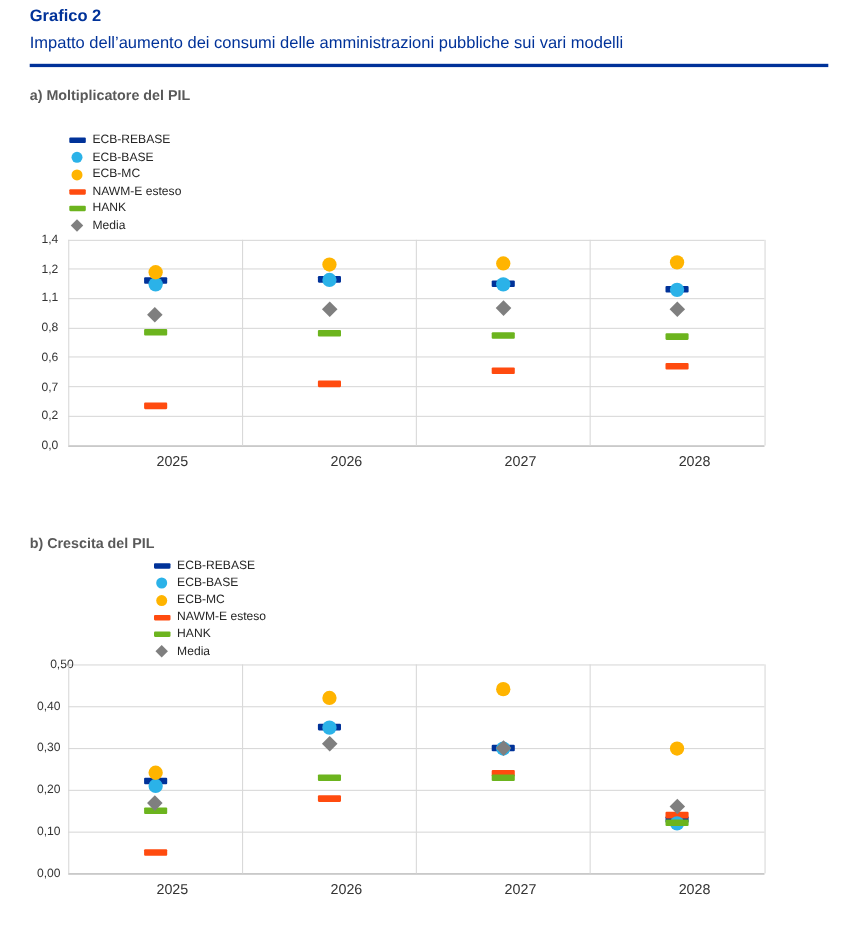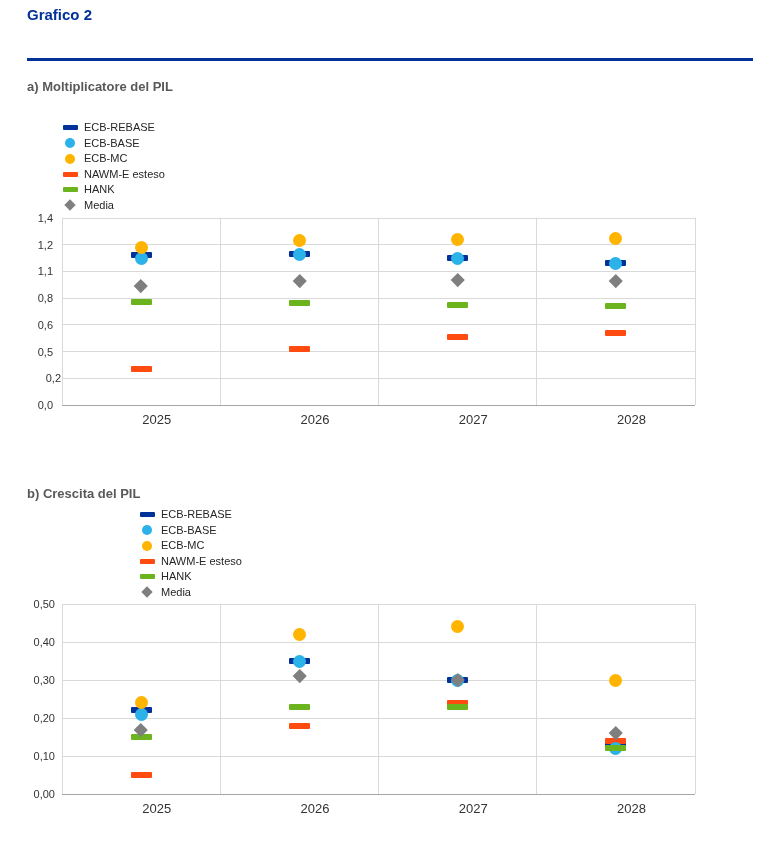--- a/index.html
+++ b/index.html
@@ -22,30 +22,31 @@
   .mk-dash{border-radius:1px;}
   .mk-circle{border-radius:50%;}
   .mk-diamond{transform:rotate(45deg);}
   .legend-label{position:absolute;font-size:11px;color:#262626;line-height:13px;}
 </style>
 </head>
 <body>
 
 <div class="page">
   <div class="kicker">Grafico 2</div>
+  <div class="title">Impatto dell’aumento dei consumi delle amministrazioni pubbliche sui vari modelli</div>
   <div class="rule"></div>
 
   <div class="panel-heading" id="heading-a">a) Moltiplicatore del PIL</div>
   <div class="chart-layer">
       <div class="hgrid base" style="left: 62px; top: 404.5px; width: 633px;"></div>
       <div class="ytick" style="left: 0px; top: 398px; width: 53px;">0,0</div>
       <div class="hgrid" style="left: 62px; top: 377.786px; width: 633px;"></div>
-      <div class="ytick" style="left: 0px; top: 371.286px; width: 53px; padding-left: 8px;">0,2</div>
+      <div class="ytick" style="left: 0px; top: 371.286px; width: 53px;">0,2</div>
       <div class="hgrid" style="left: 62px; top: 351.071px; width: 633px;"></div>
-      <div class="ytick" style="left: 0px; top: 344.571px; width: 53px;">0,5</div>
+      <div class="ytick" style="left: 0px; top: 344.571px; width: 53px;">0,7</div>
       <div class="hgrid" style="left: 62px; top: 324.357px; width: 633px;"></div>
       <div class="ytick" style="left: 0px; top: 317.857px; width: 53px;">0,6</div>
       <div class="hgrid" style="left: 62px; top: 297.643px; width: 633px;"></div>
       <div class="ytick" style="left: 0px; top: 291.143px; width: 53px;">0,8</div>
       <div class="hgrid" style="left: 62px; top: 270.929px; width: 633px;"></div>
       <div class="ytick" style="left: 0px; top: 264.429px; width: 53px;">1,1</div>
       <div class="hgrid" style="left: 62px; top: 244.214px; width: 633px;"></div>
       <div class="ytick" style="left: 0px; top: 237.714px; width: 53px;">1,2</div>
       <div class="hgrid" style="left: 62px; top: 217.5px; width: 633px;"></div>
       <div class="ytick" style="left: 0px; top: 211px; width: 53px;">1,4</div>
@@ -114,21 +115,21 @@
       <div class="ytick" style="left: 0px; top: 787px; width: 55px;">0,00</div>
       <div class="hgrid" style="left: 62px; top: 755.5px; width: 633px;"></div>
       <div class="ytick" style="left: 0px; top: 749px; width: 55px;">0,10</div>
       <div class="hgrid" style="left: 62px; top: 717.5px; width: 633px;"></div>
       <div class="ytick" style="left: 0px; top: 711px; width: 55px;">0,20</div>
       <div class="hgrid" style="left: 62px; top: 679.5px; width: 633px;"></div>
       <div class="ytick" style="left: 0px; top: 673px; width: 55px;">0,30</div>
       <div class="hgrid" style="left: 62px; top: 641.5px; width: 633px;"></div>
       <div class="ytick" style="left: 0px; top: 635px; width: 55px;">0,40</div>
       <div class="hgrid" style="left: 62px; top: 603.5px; width: 633px;"></div>
-      <div class="ytick" style="left: 0px; top: 597px; width: 55px;">0,50</div>
+      <div class="ytick" style="left: 12px; top: 597px; width: 55px;">0,50</div>
       <div class="vgrid" style="left: 61.5px; top: 604px; height: 190px;"></div>
       <div class="vgrid" style="left: 219.75px; top: 604px; height: 190px;"></div>
       <div class="vgrid" style="left: 378px; top: 604px; height: 190px;"></div>
       <div class="vgrid" style="left: 536.25px; top: 604px; height: 190px;"></div>
       <div class="vgrid" style="left: 694.5px; top: 604px; height: 190px;"></div>
       <div class="cat" style="left: 111.125px; top: 801px;">2025</div>
       <div class="cat" style="left: 269.375px; top: 801px;">2026</div>
       <div class="cat" style="left: 427.625px; top: 801px;">2027</div>
       <div class="cat" style="left: 585.875px; top: 801px;">2028</div>
       <div class="mk mk-dash" style="left: 130.625px; top: 707.4px; width: 21px; height: 6px; background: rgb(0, 50, 153);"></div>

